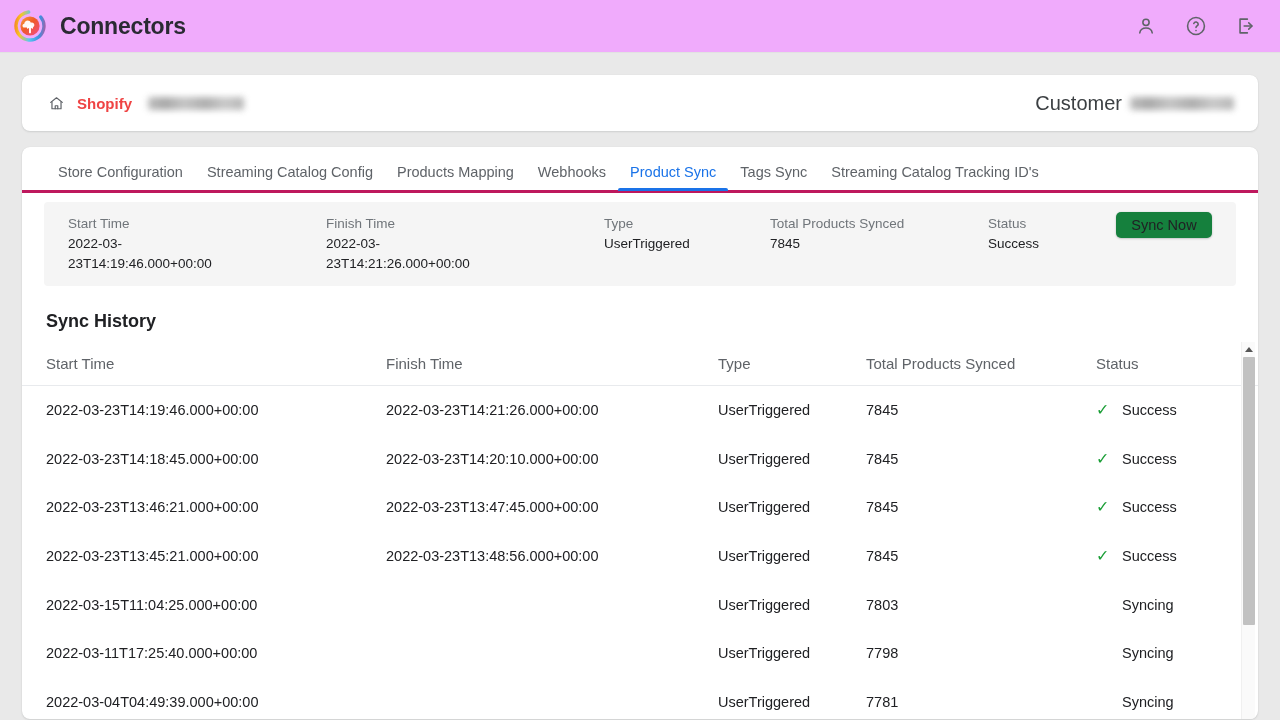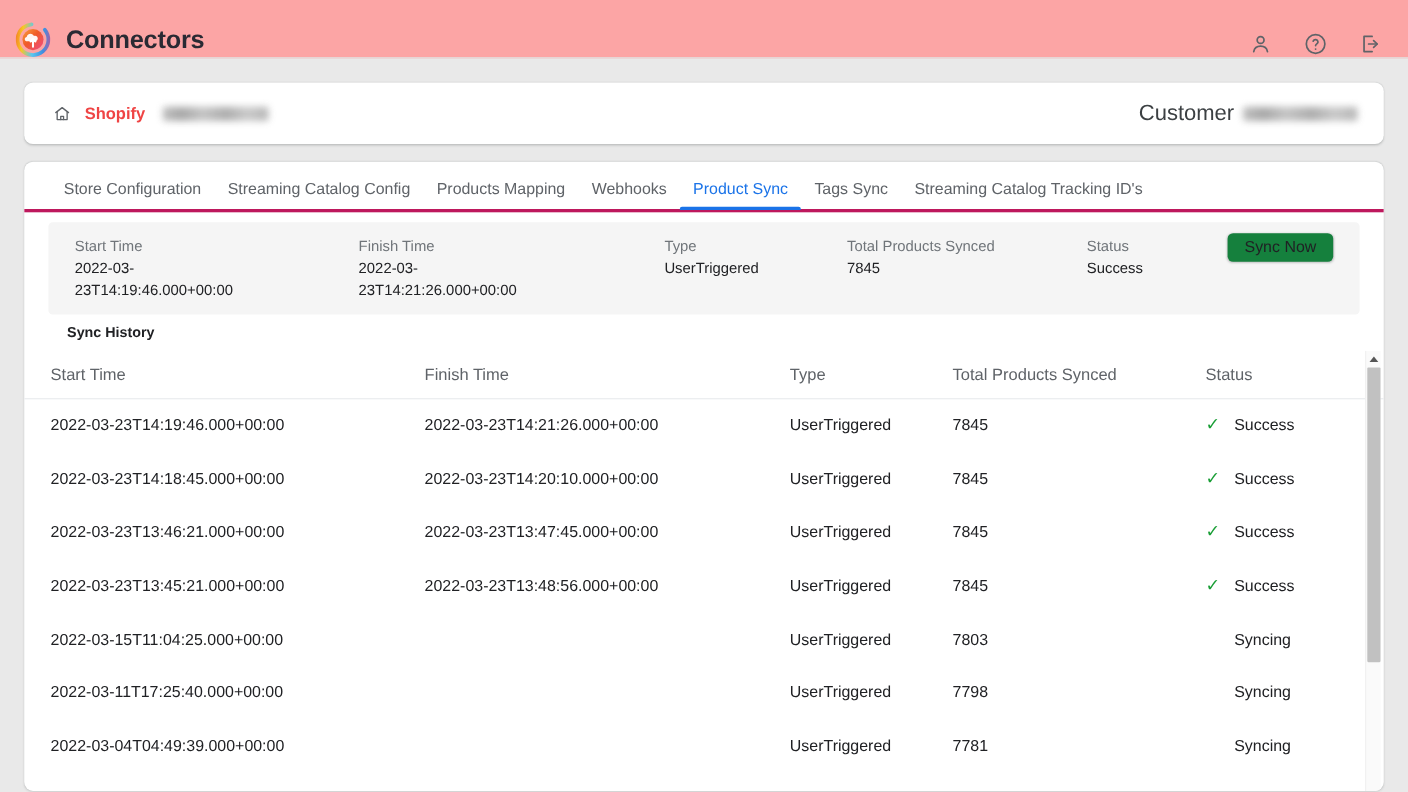--- a/index.html
+++ b/index.html
@@ -8,23 +8,23 @@
     width: 1280px; height: 720px;
     overflow: hidden;
     background: #e9e9e9;
     font-family: "Liberation Sans", sans-serif;
     -webkit-font-smoothing: antialiased;
   }
 
   
   .appbar {
     height: 53px;
-    background: #fca5a5;
-    display: flex;
-    align-items: flex-end;
+    background: #f0abfc;
+    display: flex;
+    align-items: center;
     padding: 0 22px 0 14px;
     border-bottom: 1px solid #e2e2e2;
     position: relative;
   }
   .brand { display: flex; align-items: center; gap: 14px; }
   .logo-wrap { width: 32px; height: 32px; display:block; }
   .app-title {
     font-size: 23px;
     font-weight: 700;
     color: #2a2a33;
@@ -153,24 +153,25 @@
     line-height: 26px;
     text-align: center;
     cursor: pointer;
     padding: 0;
     white-space: normal;
     overflow: visible;
   }
 
   
   .sync-history-label {
-    font-size: 13px;
+    font-size: 18px;
     font-weight: 700;
     color: #202124;
-    padding: 8px 0 0 39px;
+    padding: 8px 0 0 24px;
+    margin-top: 17px;
   }
 
   
   .table-area {
     margin-top: 10px;
     position: relative;
     height: 418px;
   }
   .thead, .trow {
     display: flex;

